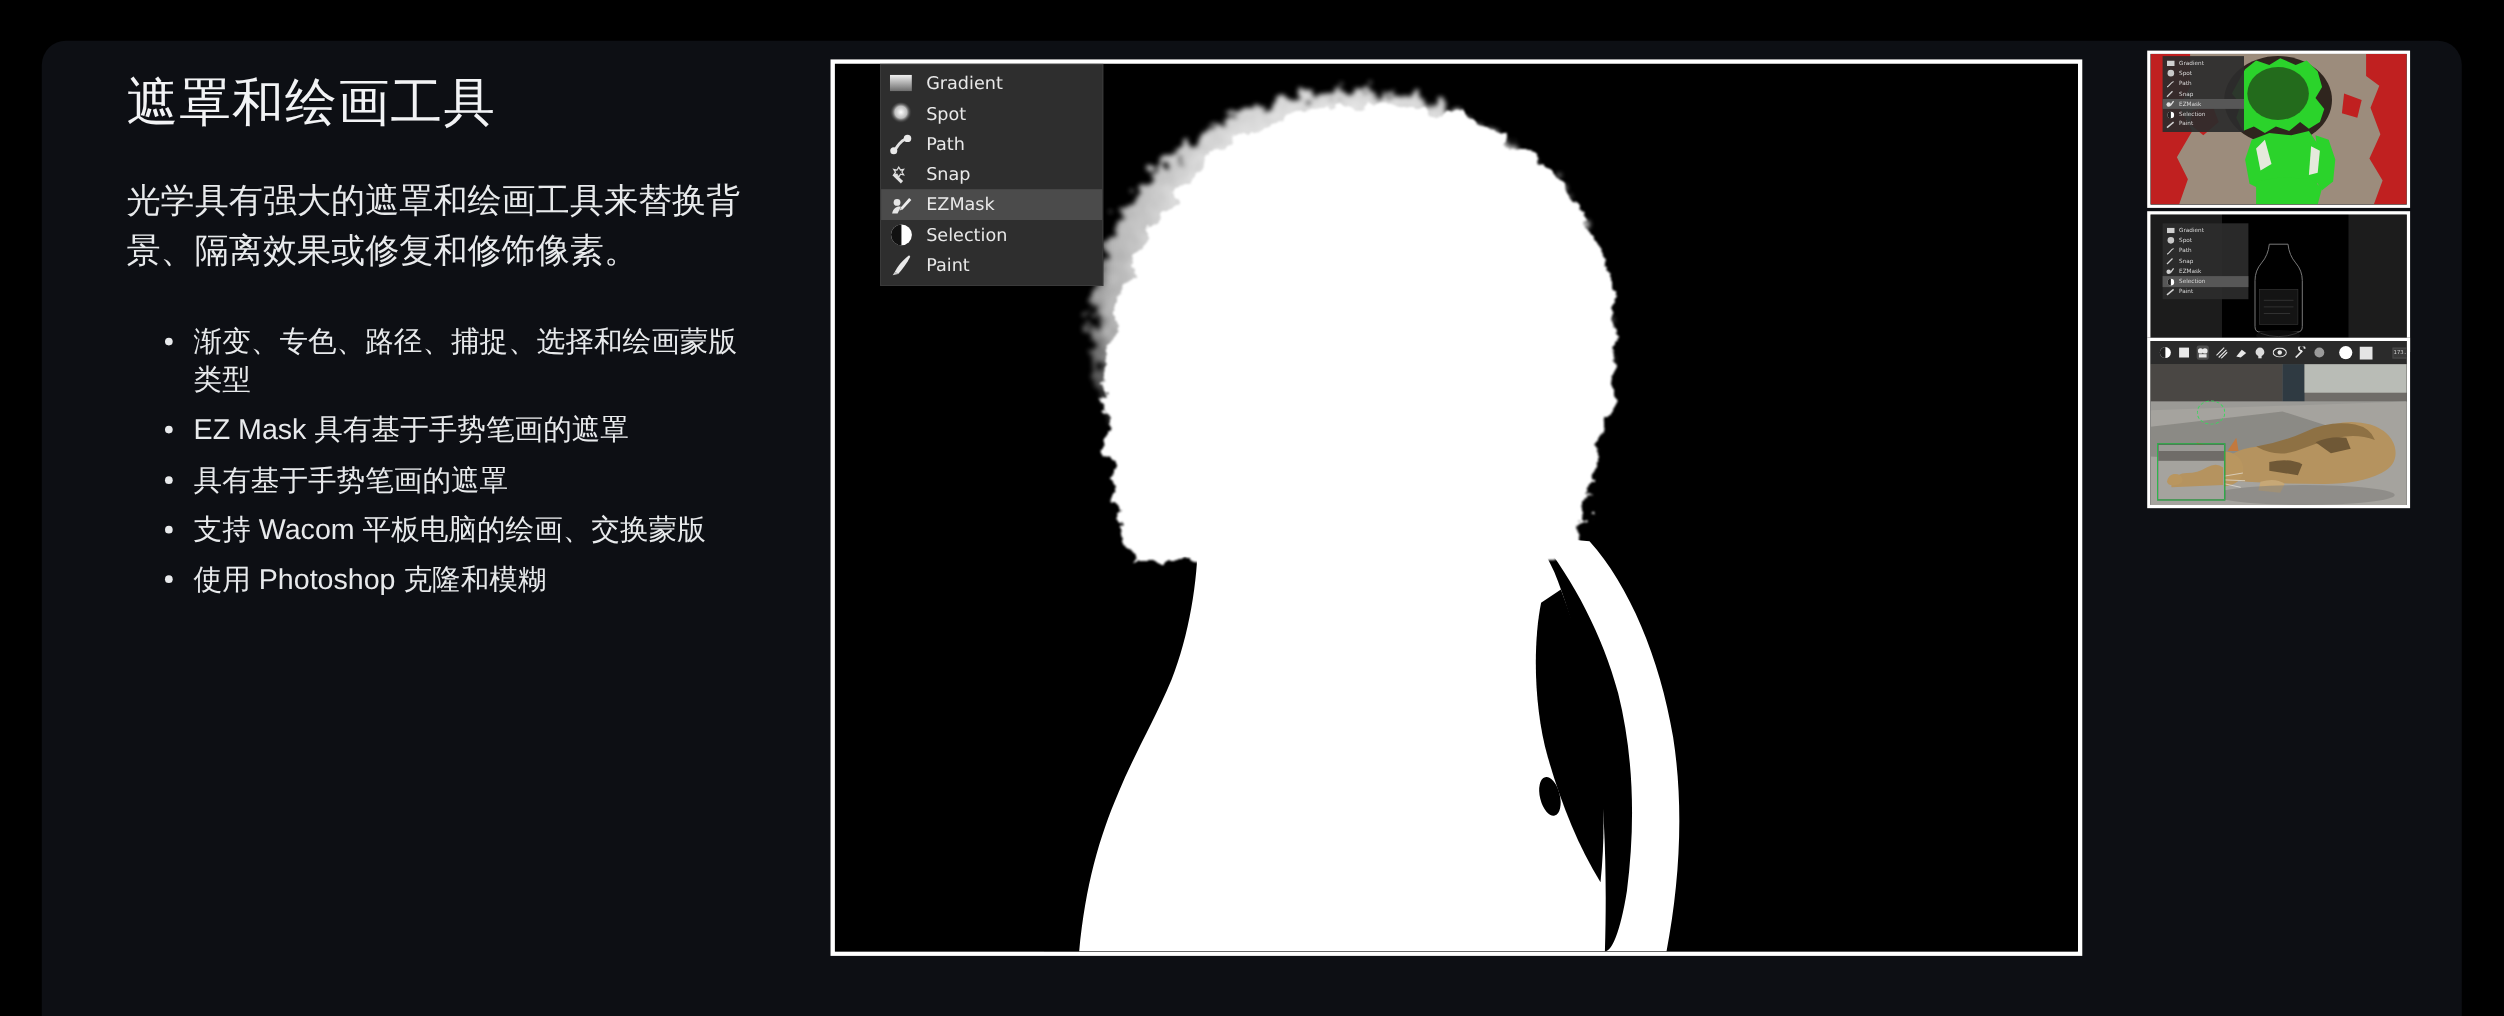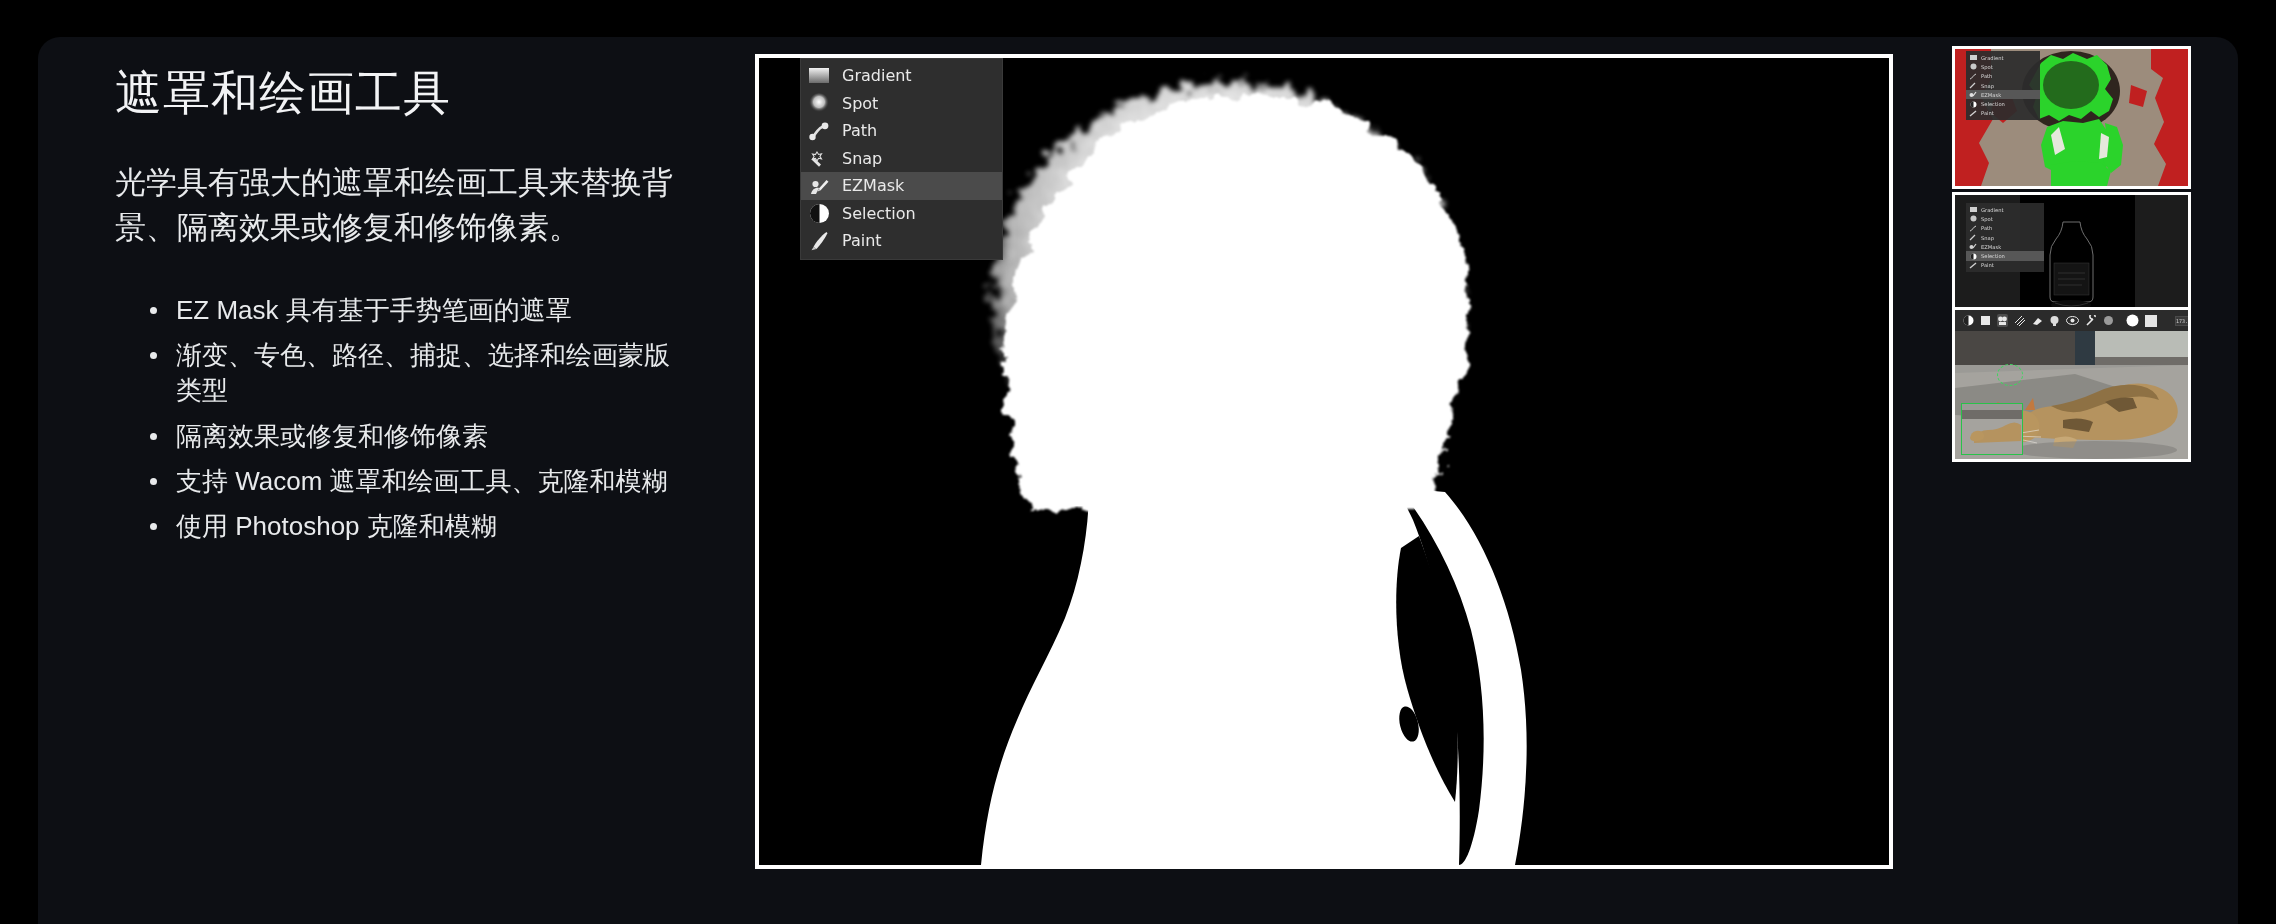--- a/index.html
+++ b/index.html
@@ -190,24 +190,24 @@
 </style>
 </head>
 <body>
 
 <div class="page-card">
 
   <div class="text-col">
     <h1 class="page-title">遮罩和绘画工具</h1>
     <p class="intro">光学具有强大的遮罩和绘画工具来替换背景、隔离效果或修复和修饰像素。</p>
     <ul class="bullets">
+      <li>渐变、专色、路径、捕捉、选择和绘画蒙版类型</li>
       <li>EZ Mask 具有基于手势笔画的遮罩</li>
-      <li>渐变、专色、路径、捕捉、选择和绘画蒙版类型</li>
-      <li>隔离效果或修复和修饰像素</li>
-      <li>支持 Wacom 遮罩和绘画工具、克隆和模糊</li>
+      <li>具有基于手势笔画的遮罩</li>
+      <li>支持 Wacom 平板电脑的绘画、交换蒙版</li>
       <li>使用 Photoshop 克隆和模糊</li>
     </ul>
   </div>
 
   <div class="canvas-frame">
     <div class="canvas-inner">
 
       <svg class="mask-svg" viewBox="0 0 1130 807" preserveAspectRatio="none">
         <defs>
           <filter id="fuzz" x="-12%" y="-12%" width="124%" height="124%">

